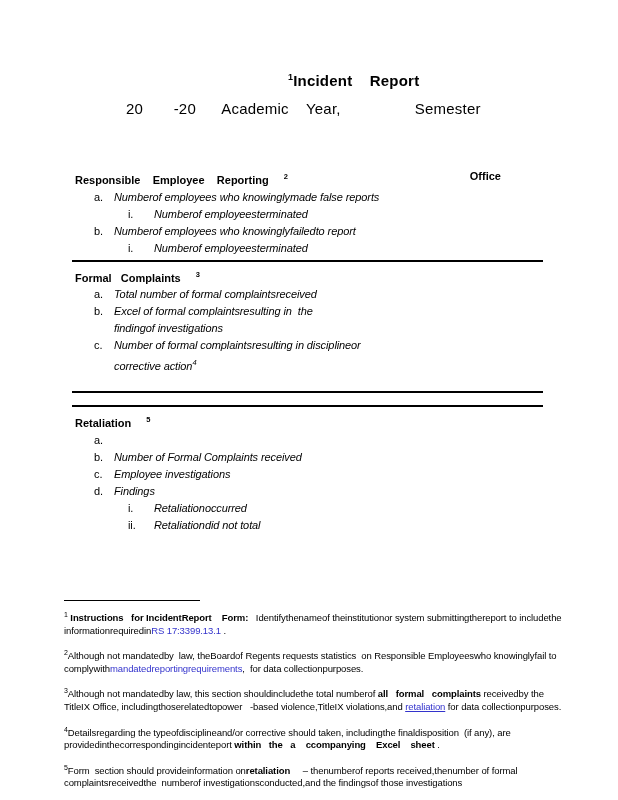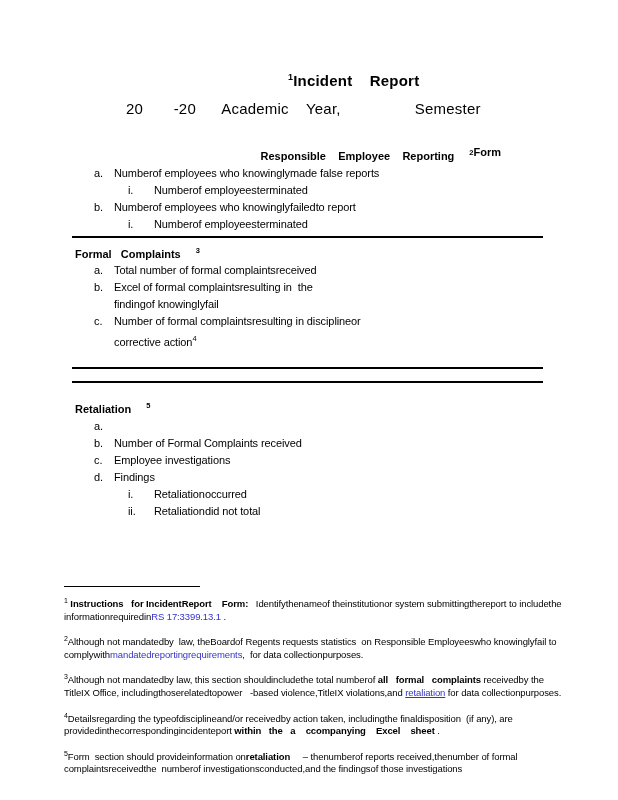--- a/index.html
+++ b/index.html
@@ -5,30 +5,30 @@
   html,body{margin:0;padding:0;background:#ffffff;}
   .page{
     width:590px;height:800px;background:#ffffff;overflow:hidden;position:relative;
     font-family:"Liberation Sans","DejaVu Sans",sans-serif;color:#000;
   }
   
   .t1{margin:68px 0 0 288px;font-weight:bold;font-size:15px;line-height:18px;white-space:pre;letter-spacing:.2px;}
   .t1 sup{font-size:9px;vertical-align:super;}
   .t2{margin:10px 0 0 126px;font-weight:normal;font-size:15px;line-height:18px;white-space:pre;letter-spacing:.2px;}
   
-  .hrow{display:flex;justify-content:flex-end;margin:26px 0 0 75px;width:426px;
+  .hrow{display:flex;justify-content:space-between;margin:50px 0 0 75px;width:426px;
         font-weight:bold;font-size:11px;line-height:17px;}
   .shead{margin-left:75px;font-weight:bold;font-size:11px;line-height:17px;white-space:pre;}
   .shead.s2{margin-top:4px;}
-  .shead.s3{margin-top:14px;}
+  .shead.s3{margin-top:4px;}
   .hd{white-space:pre;}
   .hd sup, .shead sup{font-size:7.5px;margin-left:15px;vertical-align:super;font-weight:bold;}
   .li{display:flex;margin-left:94px;font-size:11px;line-height:17px;letter-spacing:-.1px;}
   .mk{width:20px;flex:none;}
-  .tx{white-space:pre;}
+  .tx{white-space:pre;font-style:italic;}
   .tx sup{font-size:7.5px;vertical-align:super;}
   .li.nested{margin-left:128px;}
   .li.nested .mk{width:26px;}
   
   .rule{margin-left:72px;width:471px;height:2px;background:#000;}
   .rule.r1{margin-top:3px;}
   .rule.r2{margin-top:16px;}
   .rule.r3{margin-top:12px;}
   
   .fnrule{margin:66px 0 8px 64px;width:136px;height:1.5px;background:#000;}
@@ -41,21 +41,21 @@
 </head>
 <body>
 
 <div class="page">
 
   <div class="t1"><sup>1</sup><span>Incident    Report</span></div>
   <div class="t2">20       -20      Academic    Year,                 Semester</div>
 
   <div class="hrow">
     <div class="hd"><span>Responsible    Employee    Reporting</span><sup>2</sup></div>
-    <div>Form</div>
+    <div>Office</div>
   </div>
   <div class="li">
       <span class="mk">a.</span>
       <span class="tx">Numberof employees who knowinglymade false reports</span>
     </div>
   <div class="li nested">
       <span class="mk">i.</span>
       <span class="tx">Numberof employeesterminated</span>
     </div>
   <div class="li">
@@ -69,21 +69,21 @@
 
   <div class="rule r1"></div>
 
   <div class="shead s2"><span>Formal   Complaints</span><sup>3</sup></div>
   <div class="li">
       <span class="mk">a.</span>
       <span class="tx">Total number of formal complaintsreceived</span>
     </div>
   <div class="li">
       <span class="mk">b.</span>
-      <span class="tx"><span>Excel of formal complaintsresulting in  the</span><br><span>findingof knowinglyfail</span></span>
+      <span class="tx"><span>Excel of formal complaintsresulting in  the</span><br><span>findingof investigations</span></span>
     </div>
   <div class="li">
       <span class="mk">c.</span>
       <span class="tx"><span>Number of formal complaintsresulting in disciplineor</span><br><span>corrective action</span><sup>4</sup></span>
     </div>
 
   <div class="rule r2"></div>
   <div class="rule r3"></div>
 
   <div class="shead s3"><span>Retaliation</span><sup>5</sup></div>
@@ -112,17 +112,17 @@
     </div>
 
   <div class="fnrule"></div>
 
   <p class="fn"><sup>1</sup><b> Instructions   for IncidentReport    Form:</b><span>   Identifythenameof theinstitutionor system submittingthereport to includethe informationrequiredin</span><a class="lnk">RS 17:3399.13.1</a><span> .</span></p>
 
   <p class="fn"><sup>2</sup><span>Although not mandatedby  law, theBoardof Regents requests statistics  on Responsible Employeeswho knowinglyfail to complywith</span><a class="lnk">mandatedreportingrequirements</a><span>,  for data collectionpurposes.</span></p>
 
   <p class="fn"><sup>3</sup><span>Although not mandatedby law, this section shouldincludethe total numberof </span><b>all   formal   complaints</b><span> receivedby the TitleIX Office, includingthoserelatedtopower   -based violence,TitleIX violations,and </span><a class="lnk u">retaliation</a><span> for data collectionpurposes.</span></p>
 
-  <p class="fn"><sup>4</sup><span>Detailsregarding the typeofdisciplineand/or receivedby action taken, includingthe finaldisposition  (if any), are providedinthecorrespondingincidenteport </span><b>within   the   a    ccompanying    Excel    sheet</b><span> .</span></p>
+  <p class="fn"><sup>4</sup><span>Detailsregarding the typeofdisciplineand/or corrective should taken, includingthe finaldisposition  (if any), are providedinthecorrespondingincidenteport </span><b>within   the   a    ccompanying    Excel    sheet</b><span> .</span></p>
 
   <p class="fn"><sup>5</sup><span>Form  section should provideinformation on</span><b>retaliation</b><span>     – thenumberof reports received,thenumber of formal complaintsreceivedthe  numberof investigationsconducted,and the findingsof those investigations</span></p>
 
 </div>
 
 </body></html>

